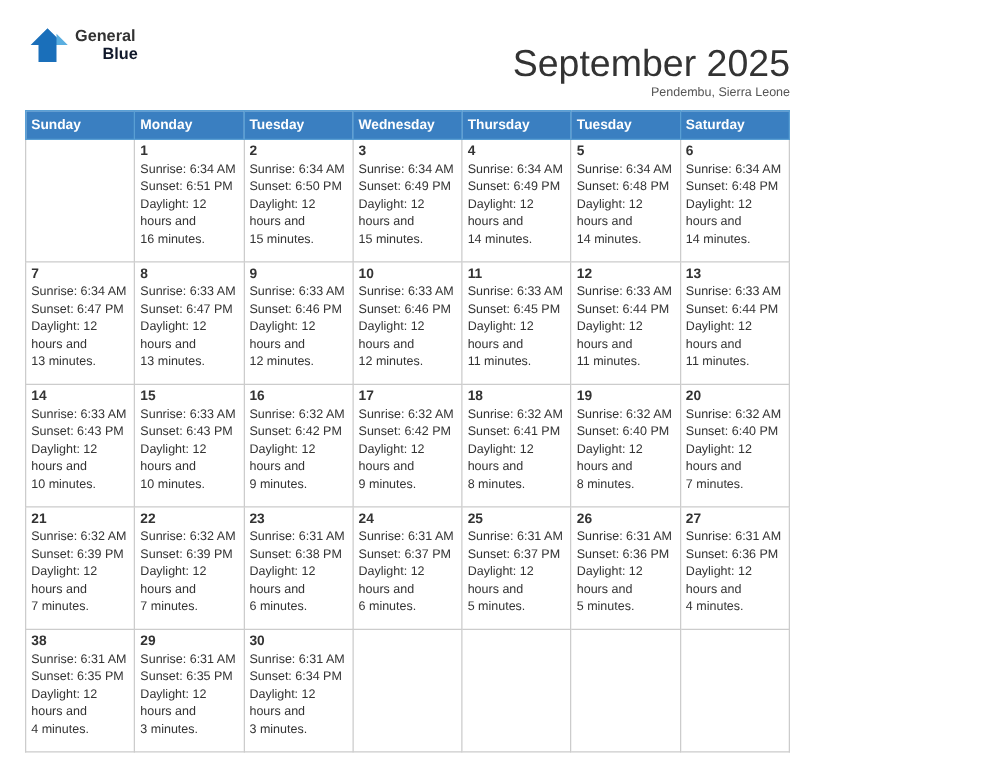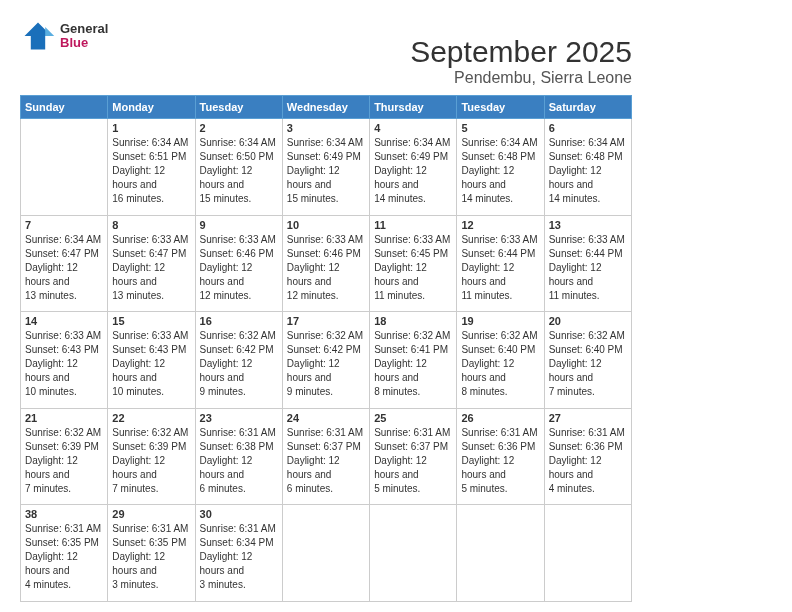--- a/index.html
+++ b/index.html
@@ -29,36 +29,36 @@
       gap: 4px;
     }
     .logo-text {
       display: flex;
       flex-direction: column;
       font-size: 13px;
       font-weight: bold;
       line-height: 1.1;
     }
     .logo-text .general { color: #333; }
-    .logo-text .blue { color: #be185d; }
+    .logo-text .blue { color: #0f172a; margin-left: 22px; }
     .logo-icon {
       width: 36px;
       height: 36px;
     }
     .title-block {
       text-align: right;
       margin-top: 17px;
     }
     .title-block .month-year {
       font-size: 30px;
       color: #333;
       font-weight: normal;
     }
     .title-block .location {
-      font-size: 16px;
+      font-size: 10px;
       color: #555;
     }
     .calendar {
       flex: 1;
       border: 1px solid #ccc;
       border-collapse: collapse;
       width: 100%;
       table-layout: fixed;
     }
     .calendar th {

